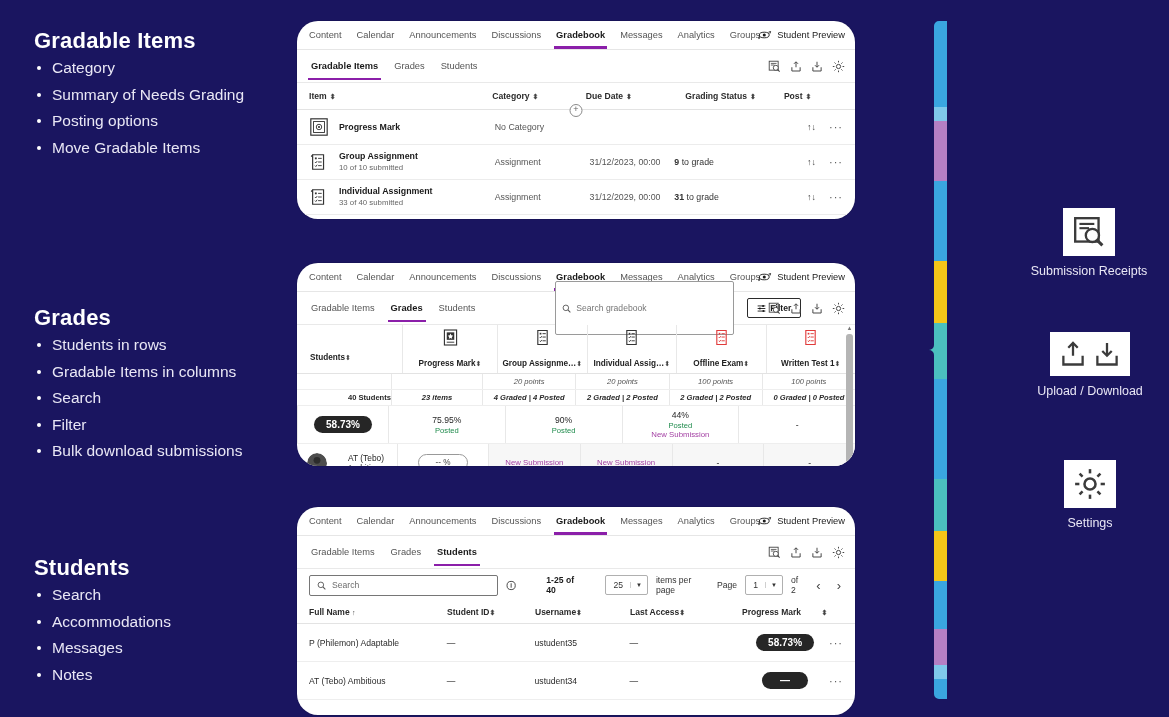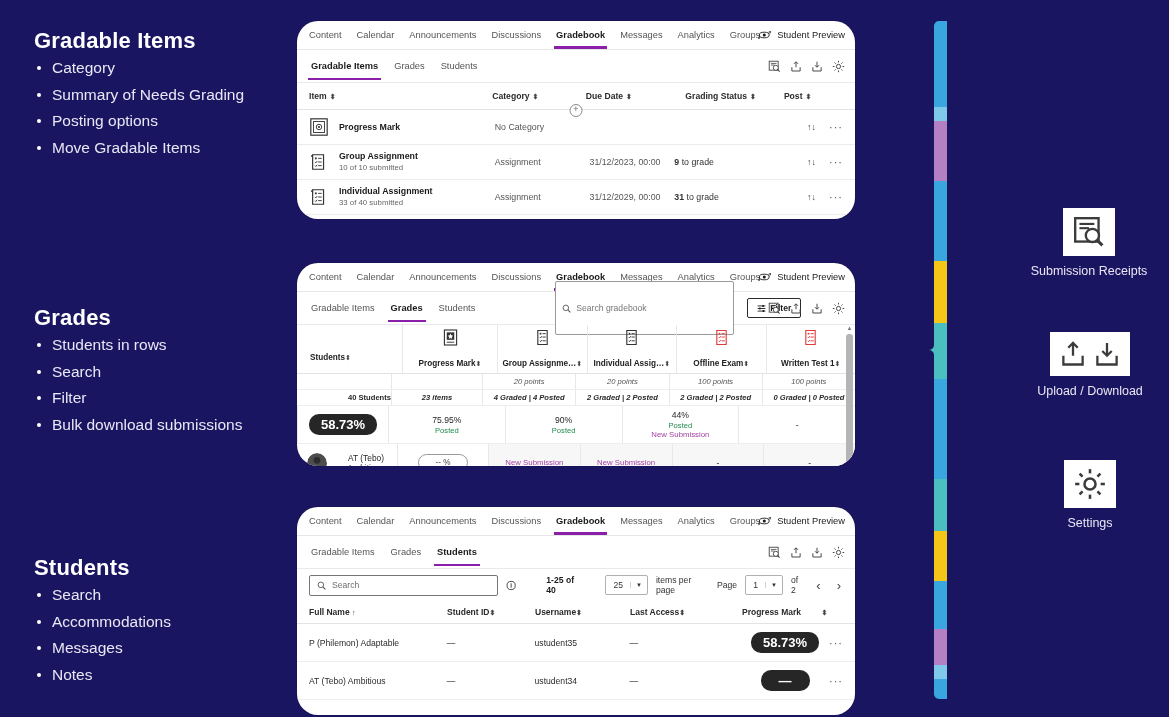--- a/index.html
+++ b/index.html
@@ -135,21 +135,21 @@
     flex:1;border-left:1px solid #e8e8e8;text-align:center;font-size:8.6px;
     display:flex;flex-direction:column;align-items:center;justify-content:center;
     padding:3px 0;
   }
   .grow .c.first{
     border-left:none;flex-direction:row;justify-content:flex-start;
     padding-left:10px;gap:8px;
   }
   .avatar{width:20px;height:20px;border-radius:50%;flex:none;overflow:hidden;}
   .pill-dark{
-    background:#262626;color:#fff;border-radius:10px;font-size:13px;font-weight:bold;
+    background:#262626;color:#fff;border-radius:10px;font-size:10px;font-weight:bold;
     padding:3px 12px;display:inline-block;
   }
   .pill-light{
     border:1px solid #999;border-radius:10px;font-size:8.2px;color:#444;
     padding:3px 16px;display:inline-block;background:#fff;
   }
   .posted{color:#1f8b4c;font-size:7.6px;margin-top:1px;}
   .newsub{color:#a33fa3;font-size:7.8px;}
   .scrollbar{
     position:absolute;right:2px;top:0;width:7px;bottom:0;
@@ -207,20 +207,21 @@
         <li>Summary of Needs Grading</li>
         <li>Posting options</li>
         <li>Move Gradable Items</li>
       </ul>
     </div>
 
     <div class="sec" id="sec-grades">
       <h2 class="sec-title">Grades</h2>
       <ul class="bullets">
         <li>Students in rows</li>
+        <li>Gradable Items in columns</li>
         <li>Search</li>
         <li>Filter</li>
         <li>Bulk download submissions</li>
       </ul>
     </div>
 
     <div class="sec" id="sec-students">
       <h2 class="sec-title">Students</h2>
       <ul class="bullets">
         <li>Search</li>

